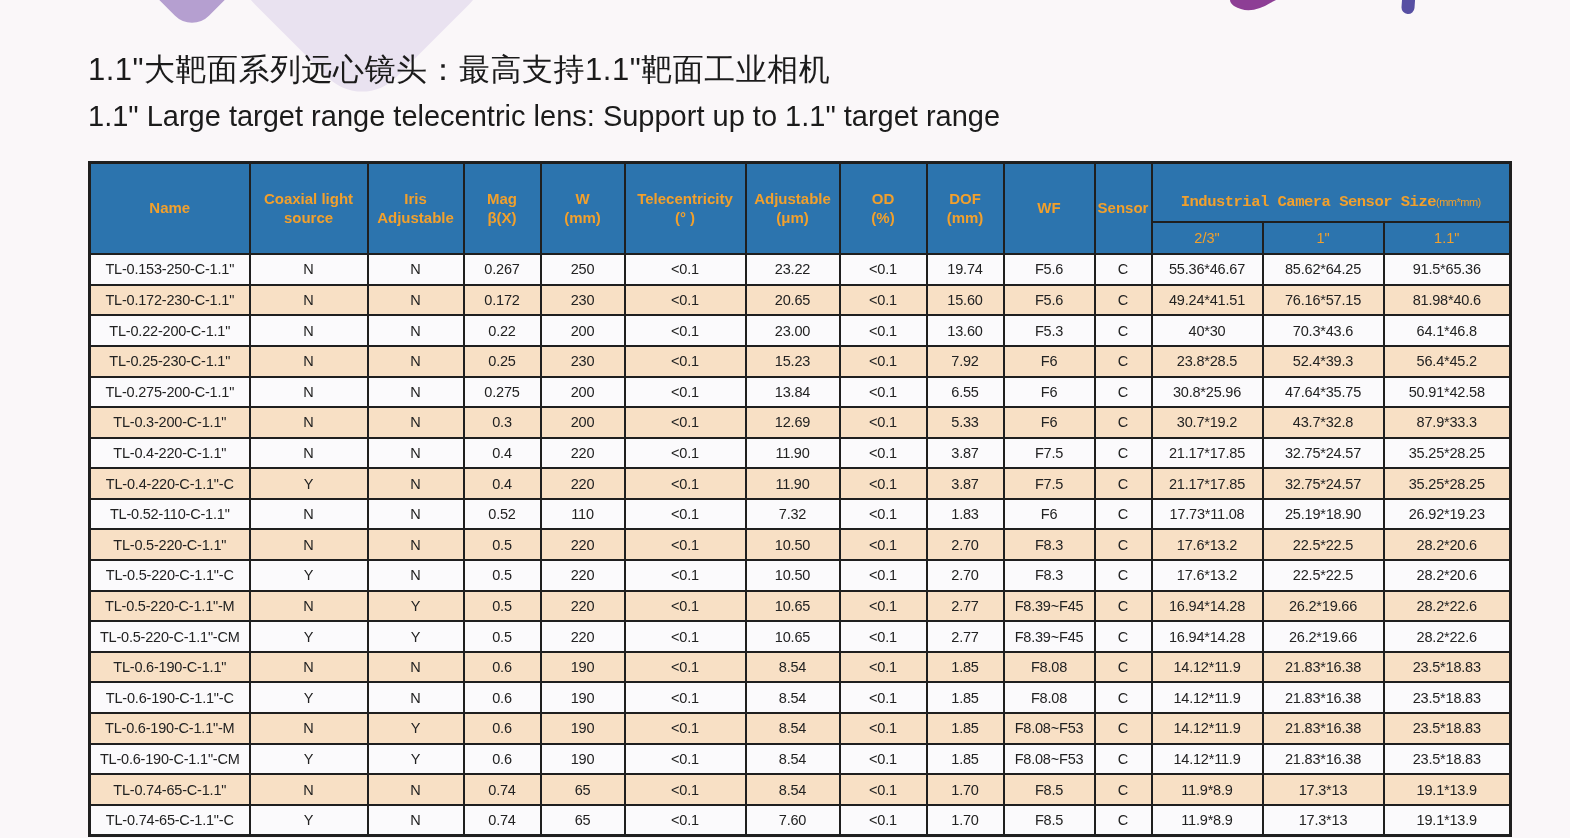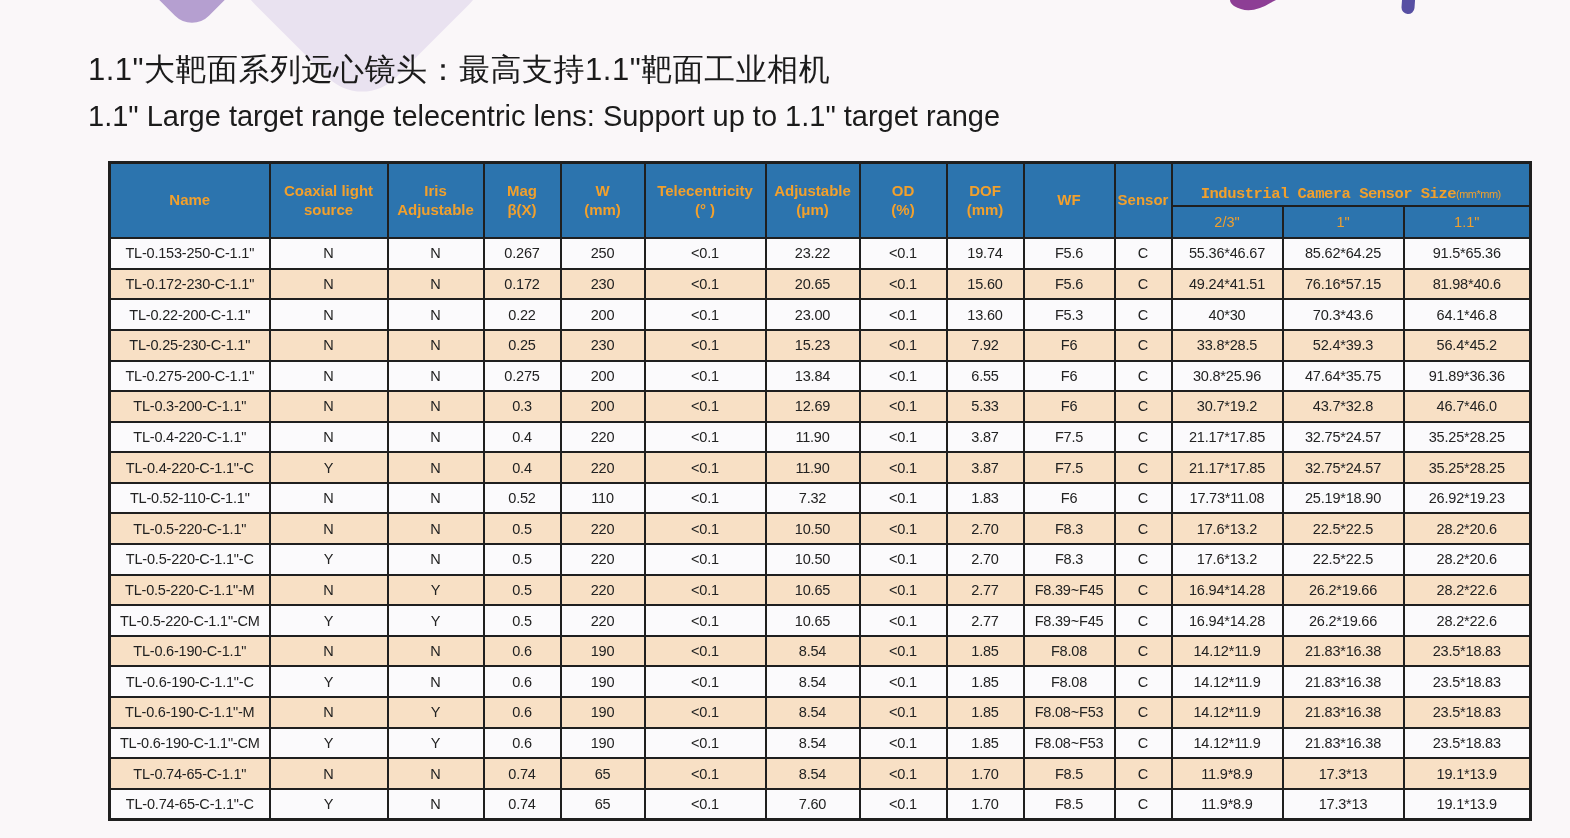--- a/index.html
+++ b/index.html
@@ -22,37 +22,37 @@
   .deco-swoosh{left:1222px;top:0;width:54px;height:16px;}
   .deco-stroke{
     left:1402px;top:-13px;width:13px;height:27px;
     background:#574fa3;border-radius:7px;transform:rotate(4deg);
   }
   
   .titles{position:absolute;left:88px;top:48px;z-index:2;}
   .title-cn{font-size:31px;font-weight:500;letter-spacing:0.5px;line-height:44px;}
   .title-en{font-size:29px;font-weight:500;line-height:44px;margin-top:2px;}
   
-  .table-wrap{position:absolute;left:88px;top:161px;z-index:1;margin-left:20px;}
+  .table-wrap{position:absolute;left:88px;top:161px;z-index:1;}
   table{
     border-collapse:collapse;table-layout:fixed;width:1414px;
     border:3px solid #1f1f1f;
   }
   th,td{
     border:2px solid #1f1f1f;
     text-align:center;vertical-align:middle;
     overflow:hidden;
   }
   thead th{
     background:#2C74AE;color:#F2A02C;
     font-size:15px;font-weight:bold;line-height:1.25;
     white-space:pre-line;
     padding:2px 1px;
   }
-  th.sensor-group{height:26px;padding:1px;}
+  th.sensor-group{height:26px;padding:9px;}
   .sensor-group-title{
     font-family:"Liberation Mono","DejaVu Sans Mono",monospace;
     font-size:15.5px;font-weight:bold;letter-spacing:-0.5px;
   }
   .sensor-group-unit{font-size:11px;font-weight:normal;letter-spacing:-0.5px;}
   th.sensor-sub{height:26px;font-weight:normal;font-size:14.5px;}
   tbody td{
     height:28.6px;font-size:14.5px;color:#222;
     letter-spacing:-0.2px;padding:0 2px;
     background:#FBFAFC;
@@ -177,55 +177,55 @@
           <td>N</td>
           <td>N</td>
           <td>0.25</td>
           <td>230</td>
           <td>&lt;0.1</td>
           <td>15.23</td>
           <td>&lt;0.1</td>
           <td>7.92</td>
           <td>F6</td>
           <td>C</td>
-          <td>33.8*28.5</td>
+          <td>23.8*28.5</td>
           <td>52.4*39.3</td>
           <td>56.4*45.2</td>
         </tr>
         <tr>
           <td>TL-0.275-200-C-1.1"</td>
           <td>N</td>
           <td>N</td>
           <td>0.275</td>
           <td>200</td>
           <td>&lt;0.1</td>
           <td>13.84</td>
           <td>&lt;0.1</td>
           <td>6.55</td>
           <td>F6</td>
           <td>C</td>
           <td>30.8*25.96</td>
           <td>47.64*35.75</td>
-          <td>91.89*36.36</td>
+          <td>50.91*42.58</td>
         </tr>
         <tr class="peach">
           <td>TL-0.3-200-C-1.1"</td>
           <td>N</td>
           <td>N</td>
           <td>0.3</td>
           <td>200</td>
           <td>&lt;0.1</td>
           <td>12.69</td>
           <td>&lt;0.1</td>
           <td>5.33</td>
           <td>F6</td>
           <td>C</td>
           <td>30.7*19.2</td>
           <td>43.7*32.8</td>
-          <td>46.7*46.0</td>
+          <td>87.9*33.3</td>
         </tr>
         <tr>
           <td>TL-0.4-220-C-1.1"</td>
           <td>N</td>
           <td>N</td>
           <td>0.4</td>
           <td>220</td>
           <td>&lt;0.1</td>
           <td>11.90</td>
           <td>&lt;0.1</td>

